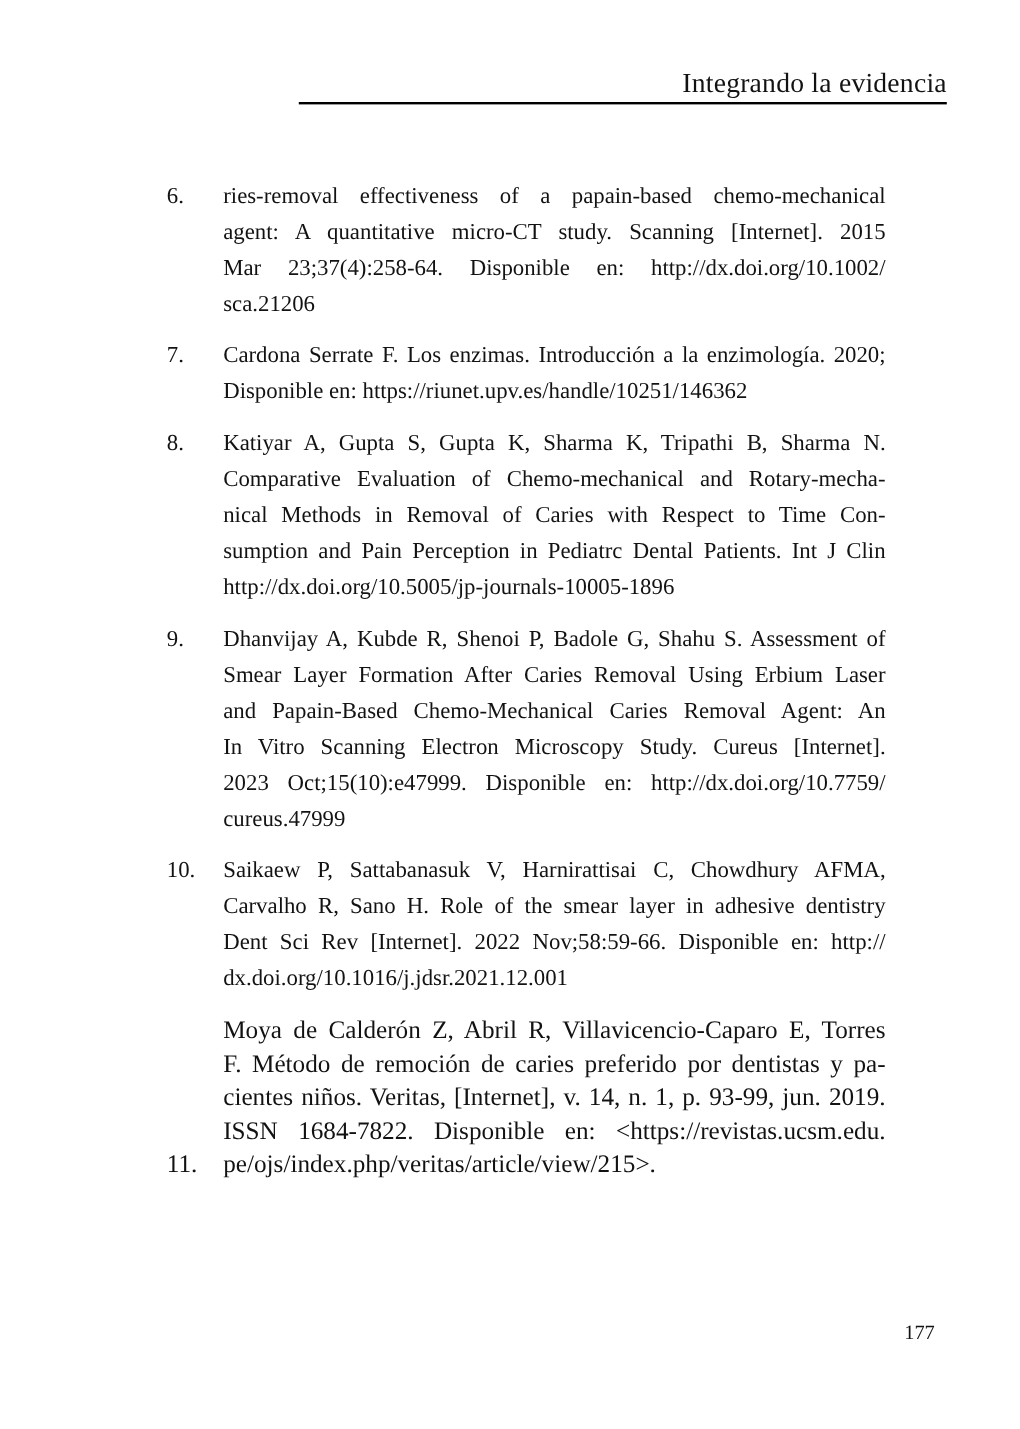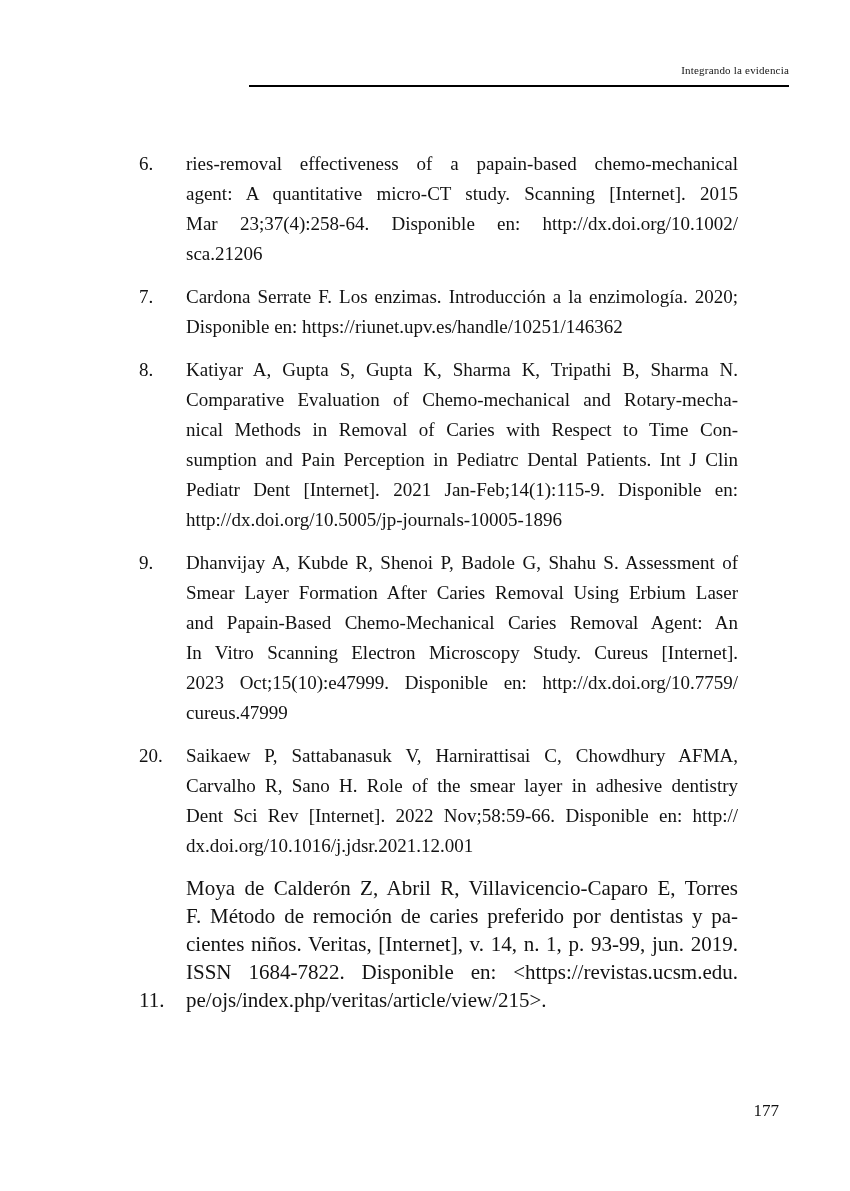--- a/index.html
+++ b/index.html
@@ -9,21 +9,21 @@
     background: #ffffff;
     position: relative;
     font-family: "Liberation Serif", "DejaVu Serif", serif;
     color: #121212;
     overflow: hidden;
   }
   .running-head {
     position: absolute;
     top: 59px;
     right: 61px;
-    font-size: 11px;
+    font-size: 23px;
     line-height: 22px;
     letter-spacing: 0.2px;
     white-space: nowrap;
     margin-left: 44px;
   }
   .head-rule {
     position: absolute;
     top: 85px;
     left: 249px;
     width: 540px;
@@ -96,39 +96,38 @@
       </div>
   </div>
 
   <div class="ref">
     <div class="ref-num">8.</div>
     <div class="ref-body">
         <div class="ref-line">Katiyar A, Gupta S, Gupta K, Sharma K, Tripathi B, Sharma N.</div>
         <div class="ref-line">Comparative Evaluation of Chemo-mechanical and Rotary-mecha-</div>
         <div class="ref-line">nical Methods in Removal of Caries with Respect to Time Con-</div>
         <div class="ref-line">sumption and Pain Perception in Pediatrc Dental Patients. Int J Clin</div>
-        <div class="ref-line">Pediatr Dent [Internet]. 2021 Jan-Feb;14(1):115-9. Disponible en:</div>
         <div class="ref-line last">http://dx.doi.org/10.5005/jp-journals-10005-1896</div>
       </div>
   </div>
 
   <div class="ref">
     <div class="ref-num">9.</div>
     <div class="ref-body">
         <div class="ref-line">Dhanvijay A, Kubde R, Shenoi P, Badole G, Shahu S. Assessment of</div>
         <div class="ref-line">Smear Layer Formation After Caries Removal Using Erbium Laser</div>
         <div class="ref-line">and Papain-Based Chemo-Mechanical Caries Removal Agent: An</div>
         <div class="ref-line">In Vitro Scanning Electron Microscopy Study. Cureus [Internet].</div>
         <div class="ref-line">2023 Oct;15(10):e47999. Disponible en: http://dx.doi.org/10.7759/</div>
         <div class="ref-line last">cureus.47999</div>
       </div>
   </div>
 
   <div class="ref">
-    <div class="ref-num">20.</div>
+    <div class="ref-num">10.</div>
     <div class="ref-body">
         <div class="ref-line">Saikaew P, Sattabanasuk V, Harnirattisai C, Chowdhury AFMA,</div>
         <div class="ref-line">Carvalho R, Sano H. Role of the smear layer in adhesive dentistry</div>
         <div class="ref-line">Dent Sci Rev [Internet]. 2022 Nov;58:59-66. Disponible en: http://</div>
         <div class="ref-line last">dx.doi.org/10.1016/j.jdsr.2021.12.001</div>
       </div>
   </div>
 
   <div class="ref large">
     <div class="ref-num">11.</div>

